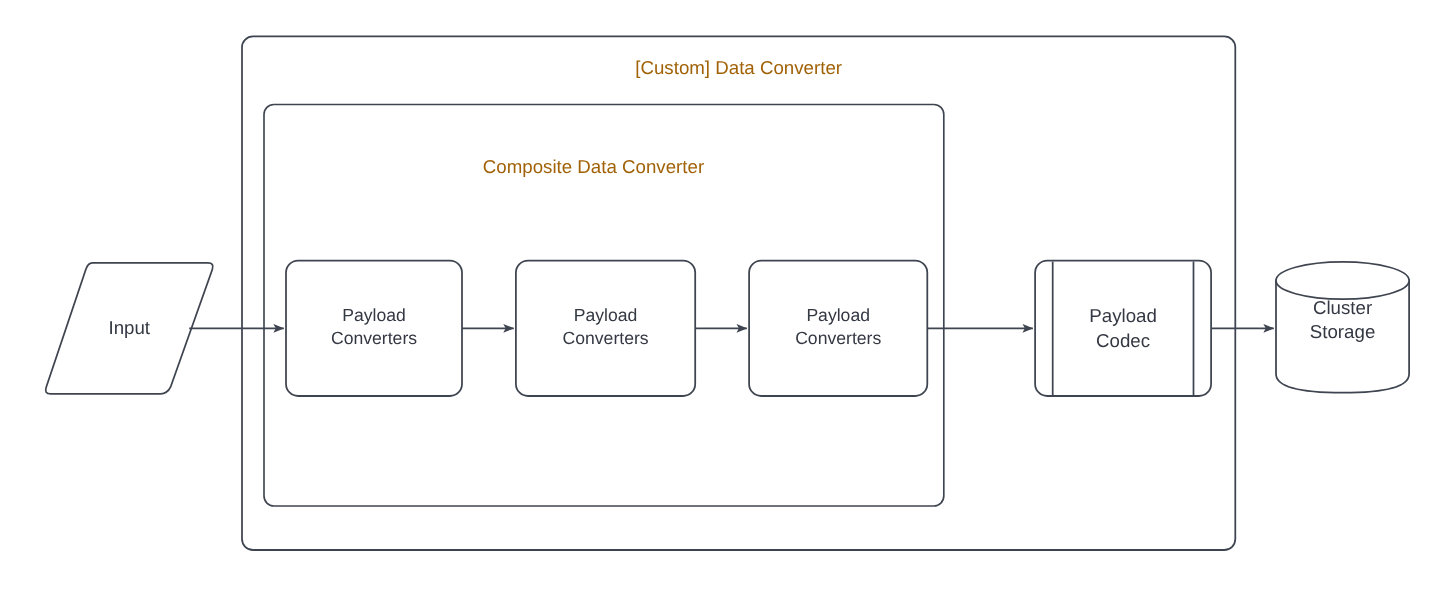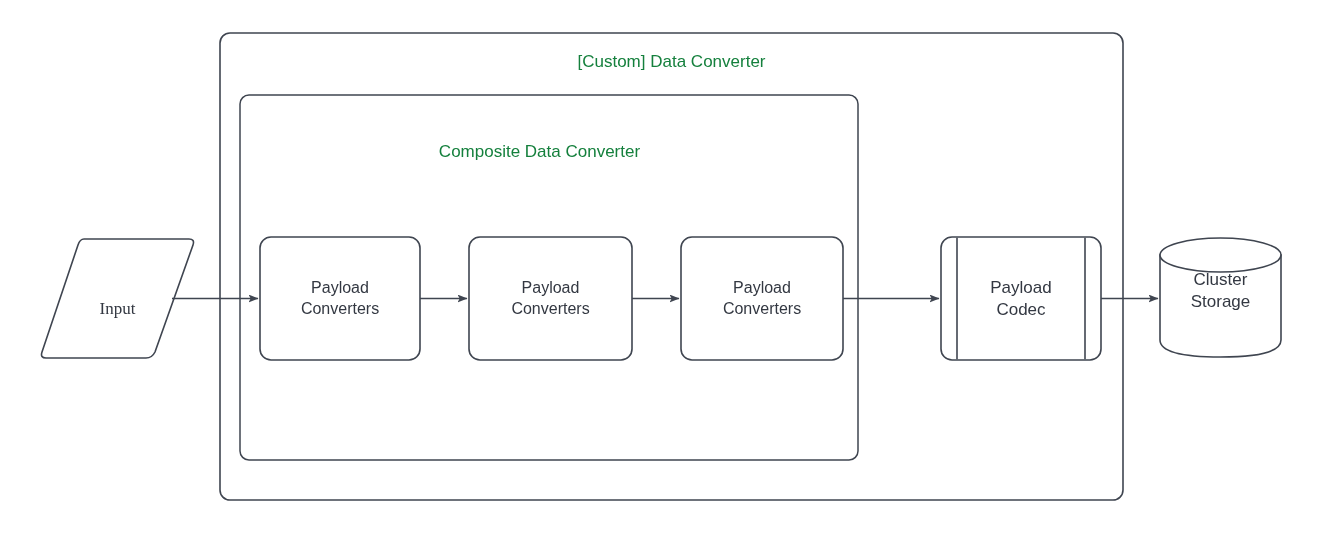--- a/index.html
+++ b/index.html
@@ -34,21 +34,21 @@
     text-align: center;
     color: #333842;
     font-family: "Liberation Sans", sans-serif;
     line-height: 1.28;
     white-space: pre-line;
     pointer-events: none;
   }
   .container-title {
     position: absolute;
     text-align: center;
-    color: #15803d;
+    color: #a16207;
     font-family: "Liberation Sans", sans-serif;
     font-size: 17px;
   }
   .lbl-16 { font-size: 16px; }
   .lbl-17 { font-size: 17px; }
 </style>
 </head>
 <body>
 
 <div id="diagram-root">
@@ -91,21 +91,21 @@
 
     <line x1="843" y1="298.5" x2="939" y2="298.5" stroke="#3f4550" stroke-width="1.6" marker-end="url(#arrowhead)"></line>
 
     <line x1="1101" y1="298.5" x2="1158" y2="298.5" stroke="#3f4550" stroke-width="1.6" marker-end="url(#arrowhead)"></line>
   </svg>
 
   <div class="container-title" style="left:220px; top:52px; width:903px;">[Custom] Data Converter</div>
 
   <div class="container-title" style="left:240px; top:142px; width:599px;">Composite Data Converter</div>
 
-  <div class="node-label lbl-17" style="left:40px; top:249px; width:155px; height:119px;font-family:Liberation Serif, serif;">Input</div>
+  <div class="node-label lbl-17" style="left:40px; top:239px; width:155px; height:119px;">Input</div>
 
   <div class="node-label lbl-16" style="left:260px; top:237px; width:160px; height:123px;">Payload
 Converters</div>
 
   <div class="node-label lbl-16" style="left:469px; top:237px; width:163px; height:123px;">Payload
 Converters</div>
 
   <div class="node-label lbl-16" style="left:681px; top:237px; width:162px; height:123px;">Payload
 Converters</div>
 

